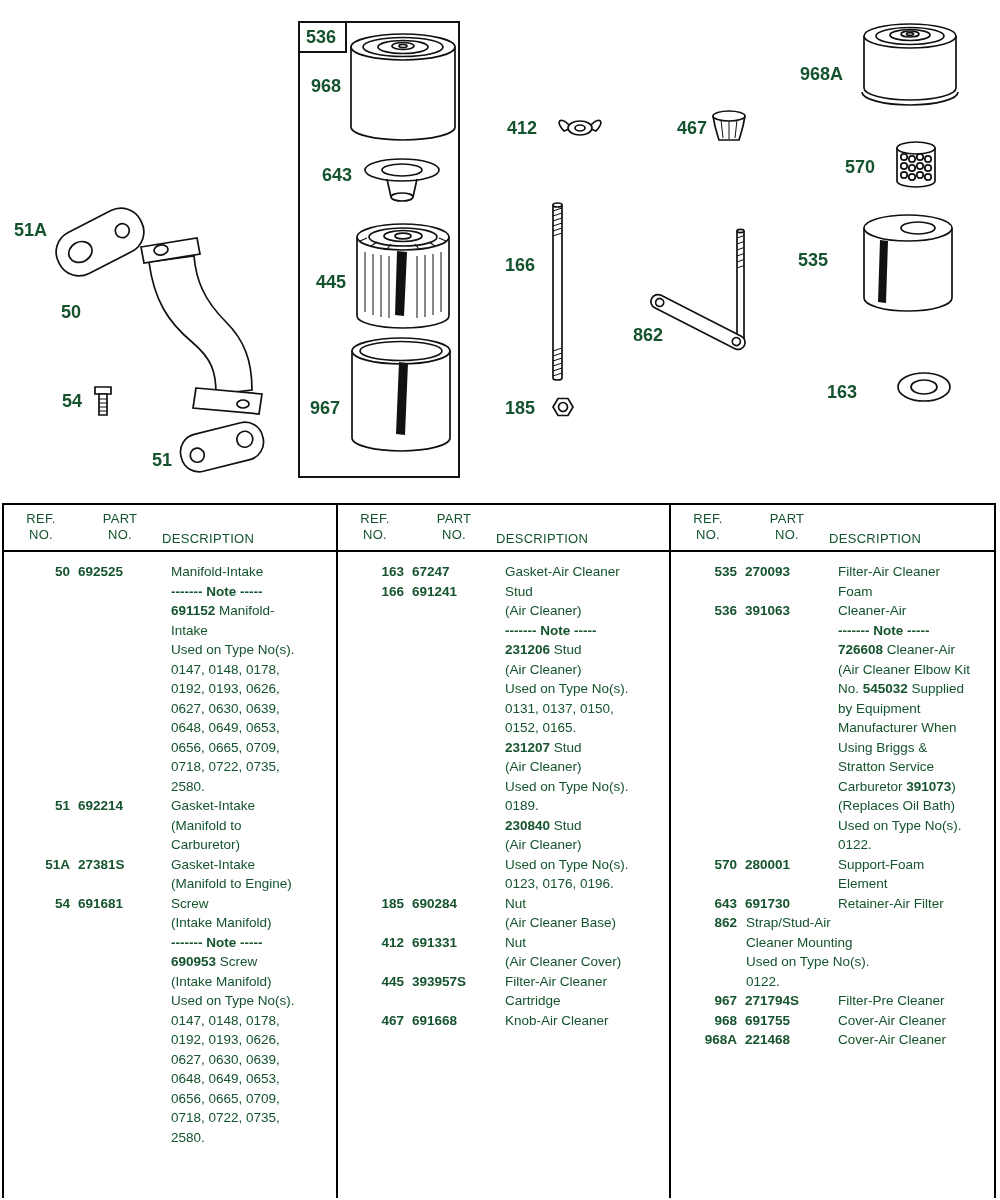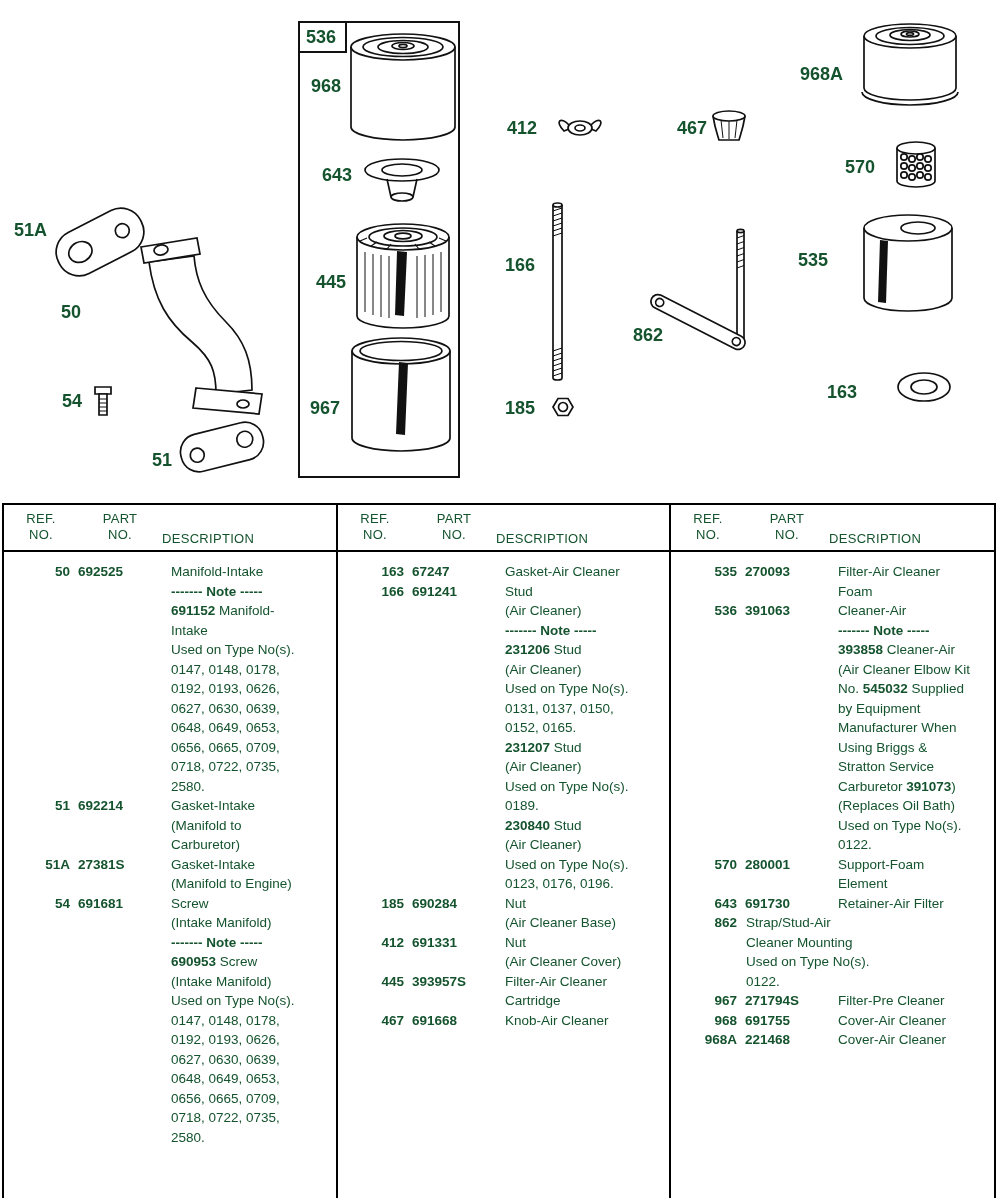--- a/index.html
+++ b/index.html
@@ -388,21 +388,21 @@
               <div class="dline">Filter-Air Cleaner</div>
               <div class="dline">Foam</div>
             </div>
           </div>
           <div class="trow">
             <div class="cell-ref">536</div>
             <div class="cell-part">391063</div>
             <div class="cell-desc">
               <div class="dline">Cleaner-Air</div>
               <div class="dline"><b>------- Note -----</b></div>
-              <div class="dline"><b>393858</b> Cleaner-Air</div>
+              <div class="dline"><b>726608</b> Cleaner-Air</div>
               <div class="dline">(Air Cleaner Elbow Kit</div>
               <div class="dline">No. <b>545032</b> Supplied</div>
               <div class="dline">by Equipment</div>
               <div class="dline">Manufacturer When</div>
               <div class="dline">Using Briggs &amp;</div>
               <div class="dline">Stratton Service</div>
               <div class="dline">Carburetor <b>391073</b>)</div>
               <div class="dline">(Replaces Oil Bath)</div>
               <div class="dline">Used on Type No(s).</div>
               <div class="dline">0122.</div>

